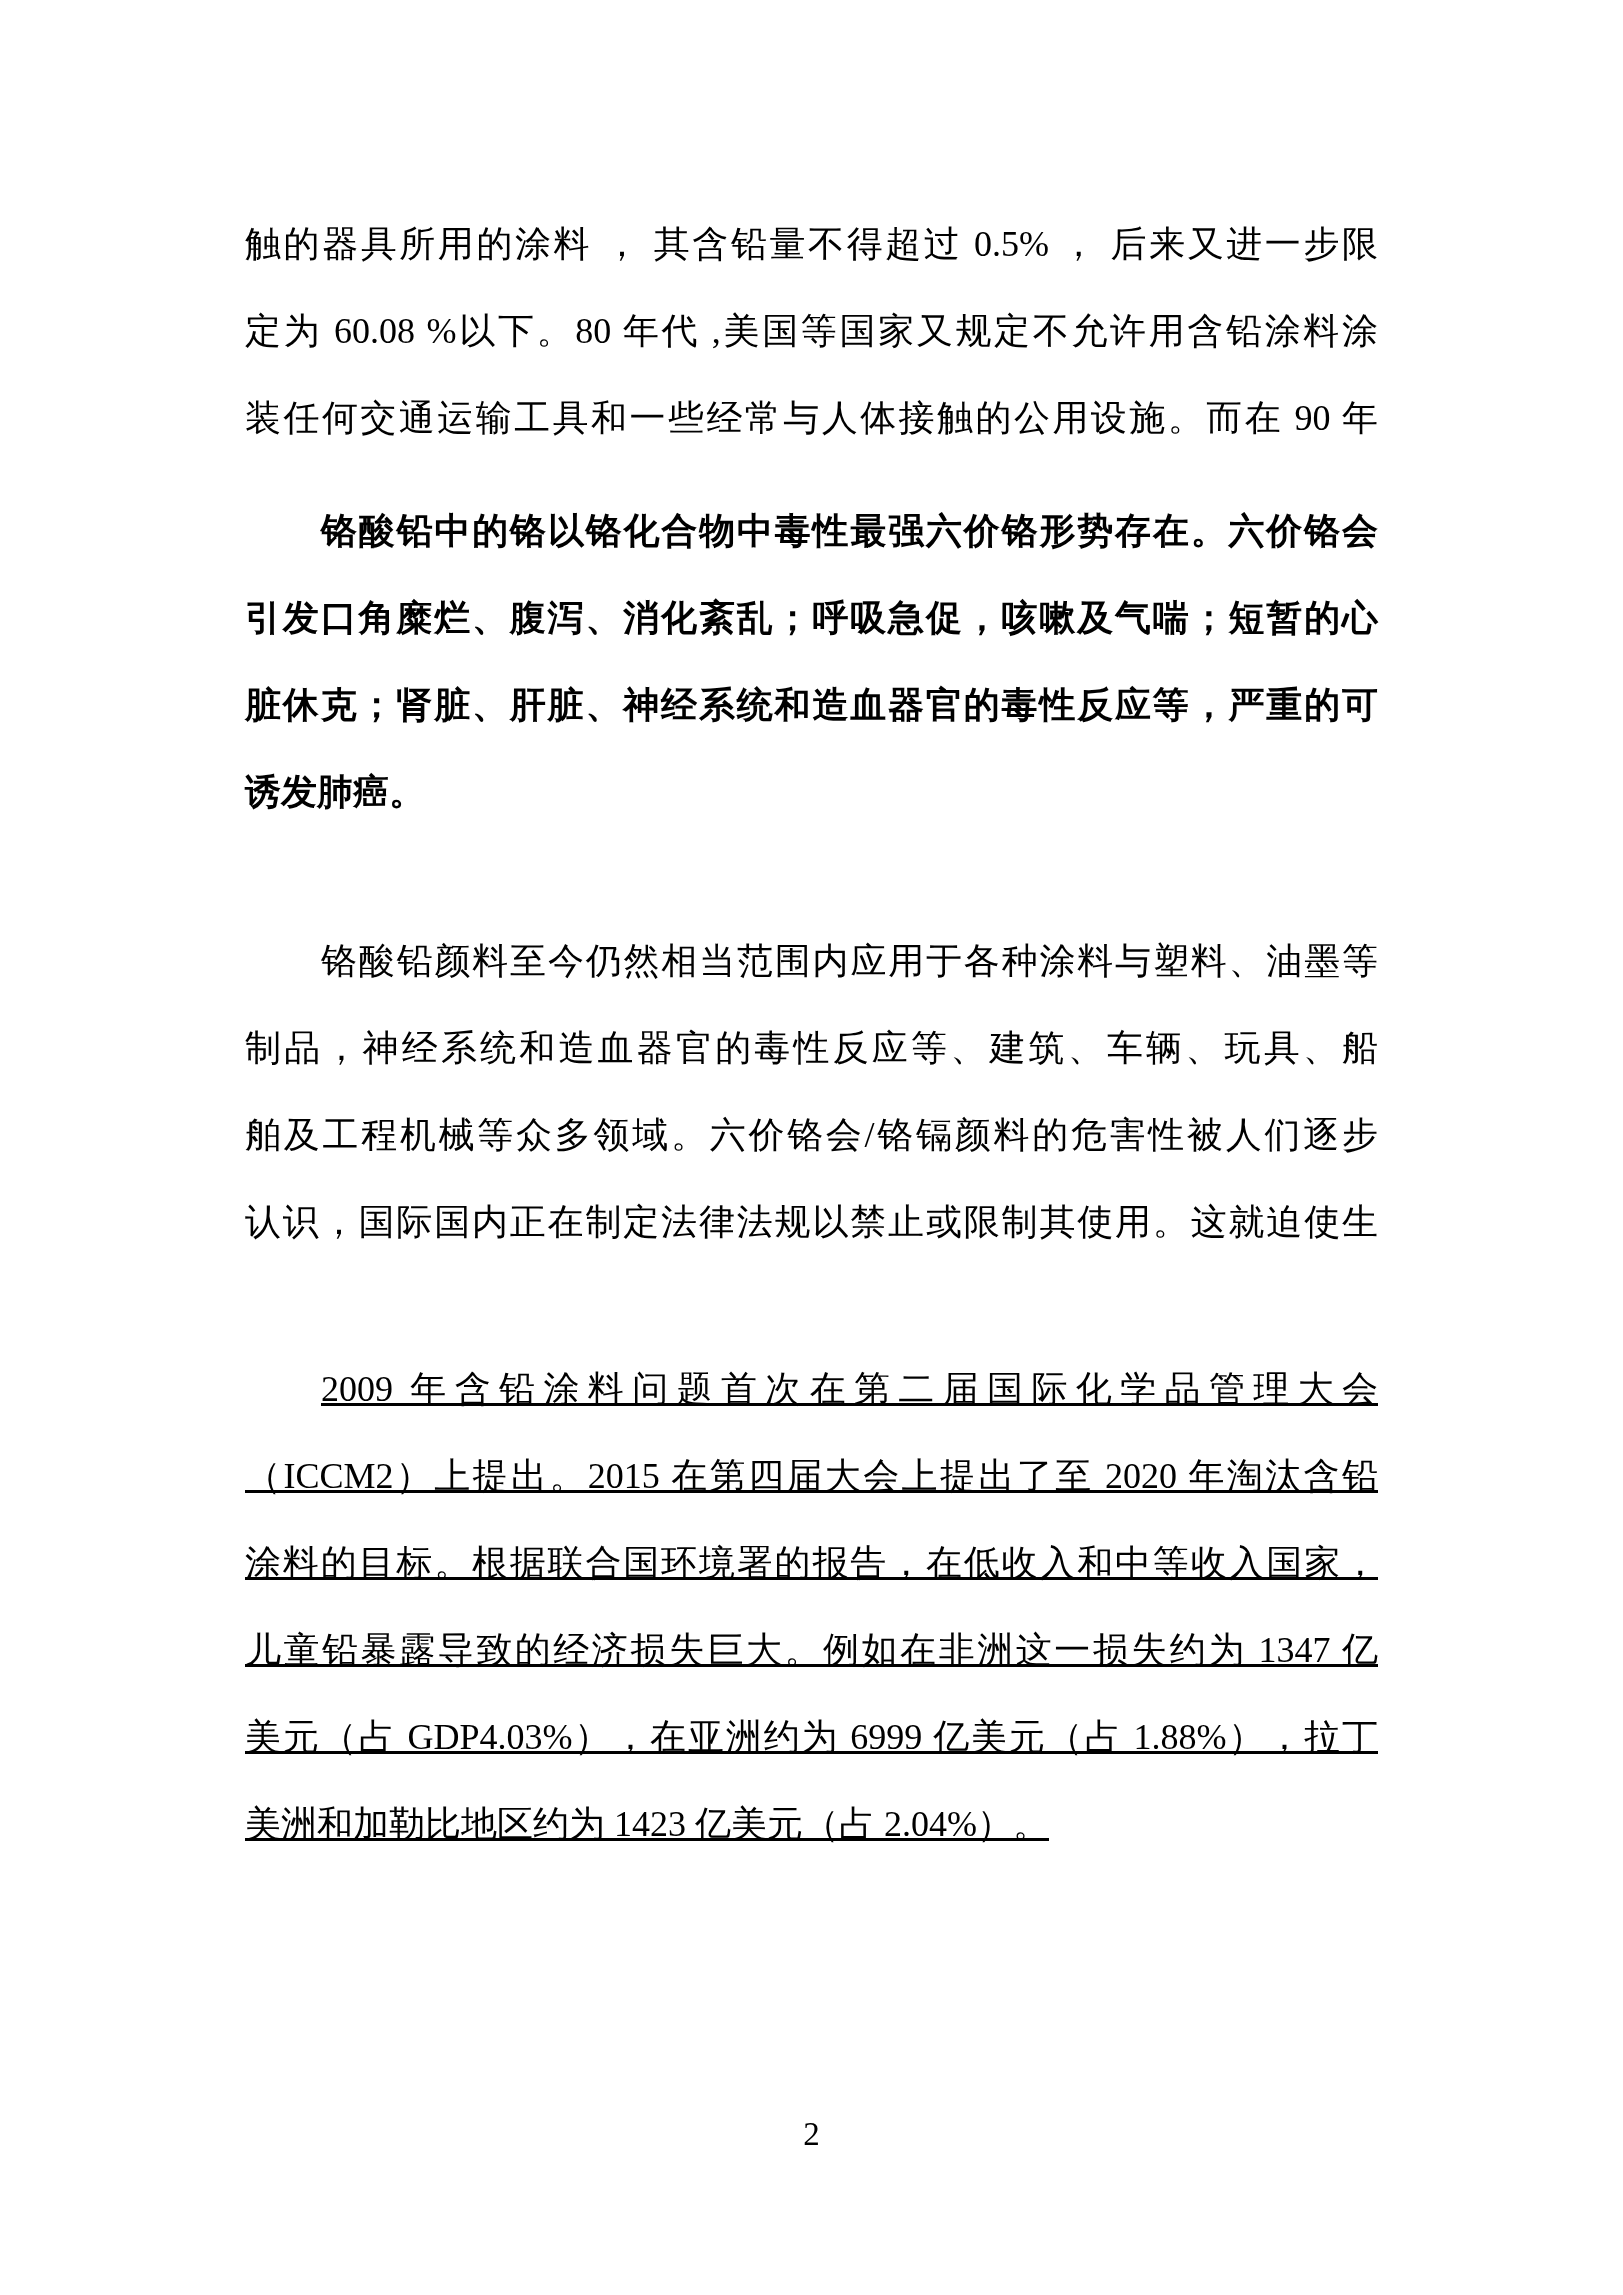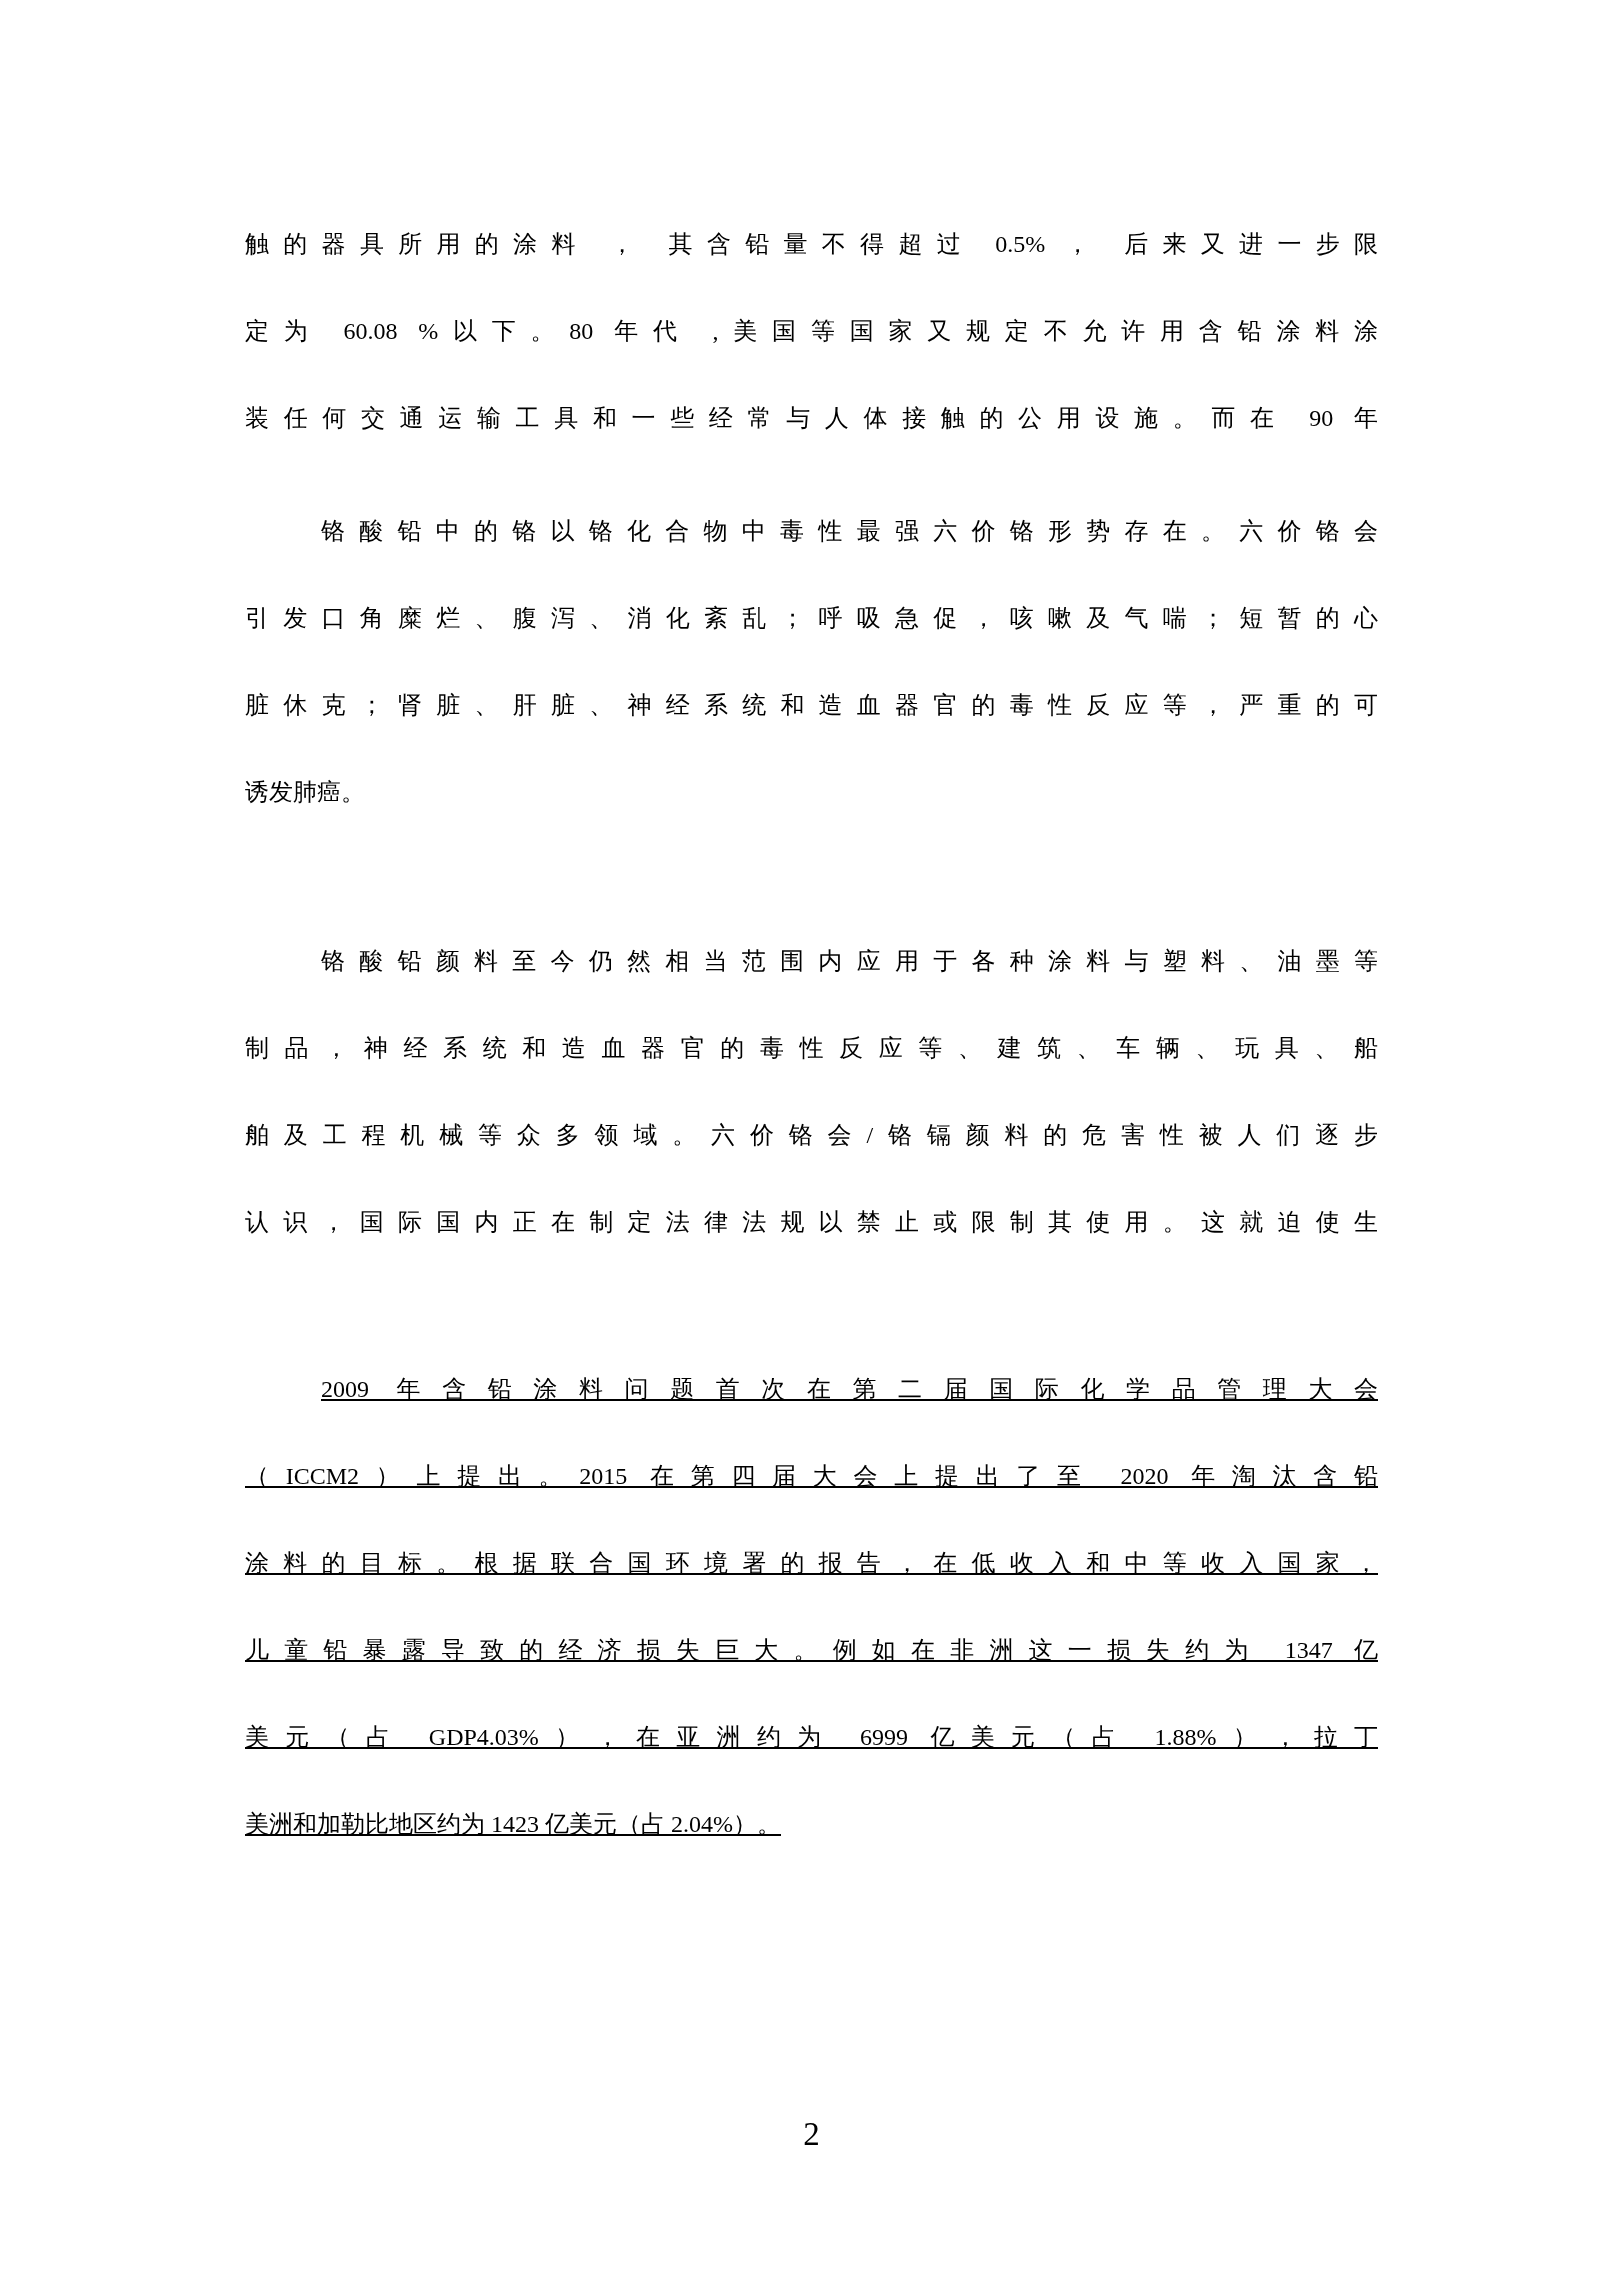--- a/index.html
+++ b/index.html
@@ -23,25 +23,25 @@
   .content {
     position: absolute;
     left: 245px;
     top: 201px;
     width: 1133px;
   }
   .para {
     margin: 0;
     padding: 0;
   }
-  .para.p2 { margin-top: 26px; }
+  .para.p2 { margin-top: 26px; font-weight: bold; }
   .para.p3 { margin-top: 82px; }
   .para.p4 { margin-top: 80px; text-decoration: underline; }
   .line {
-    font-size: 24px;
+    font-size: 36px;
     line-height: 87px;
     height: 87px;
     text-align: justify;
     text-align-last: justify;
     text-justify: inter-character;
     white-space: nowrap;
   }
   .line.last {
     text-align: left;
     text-align-last: left;

